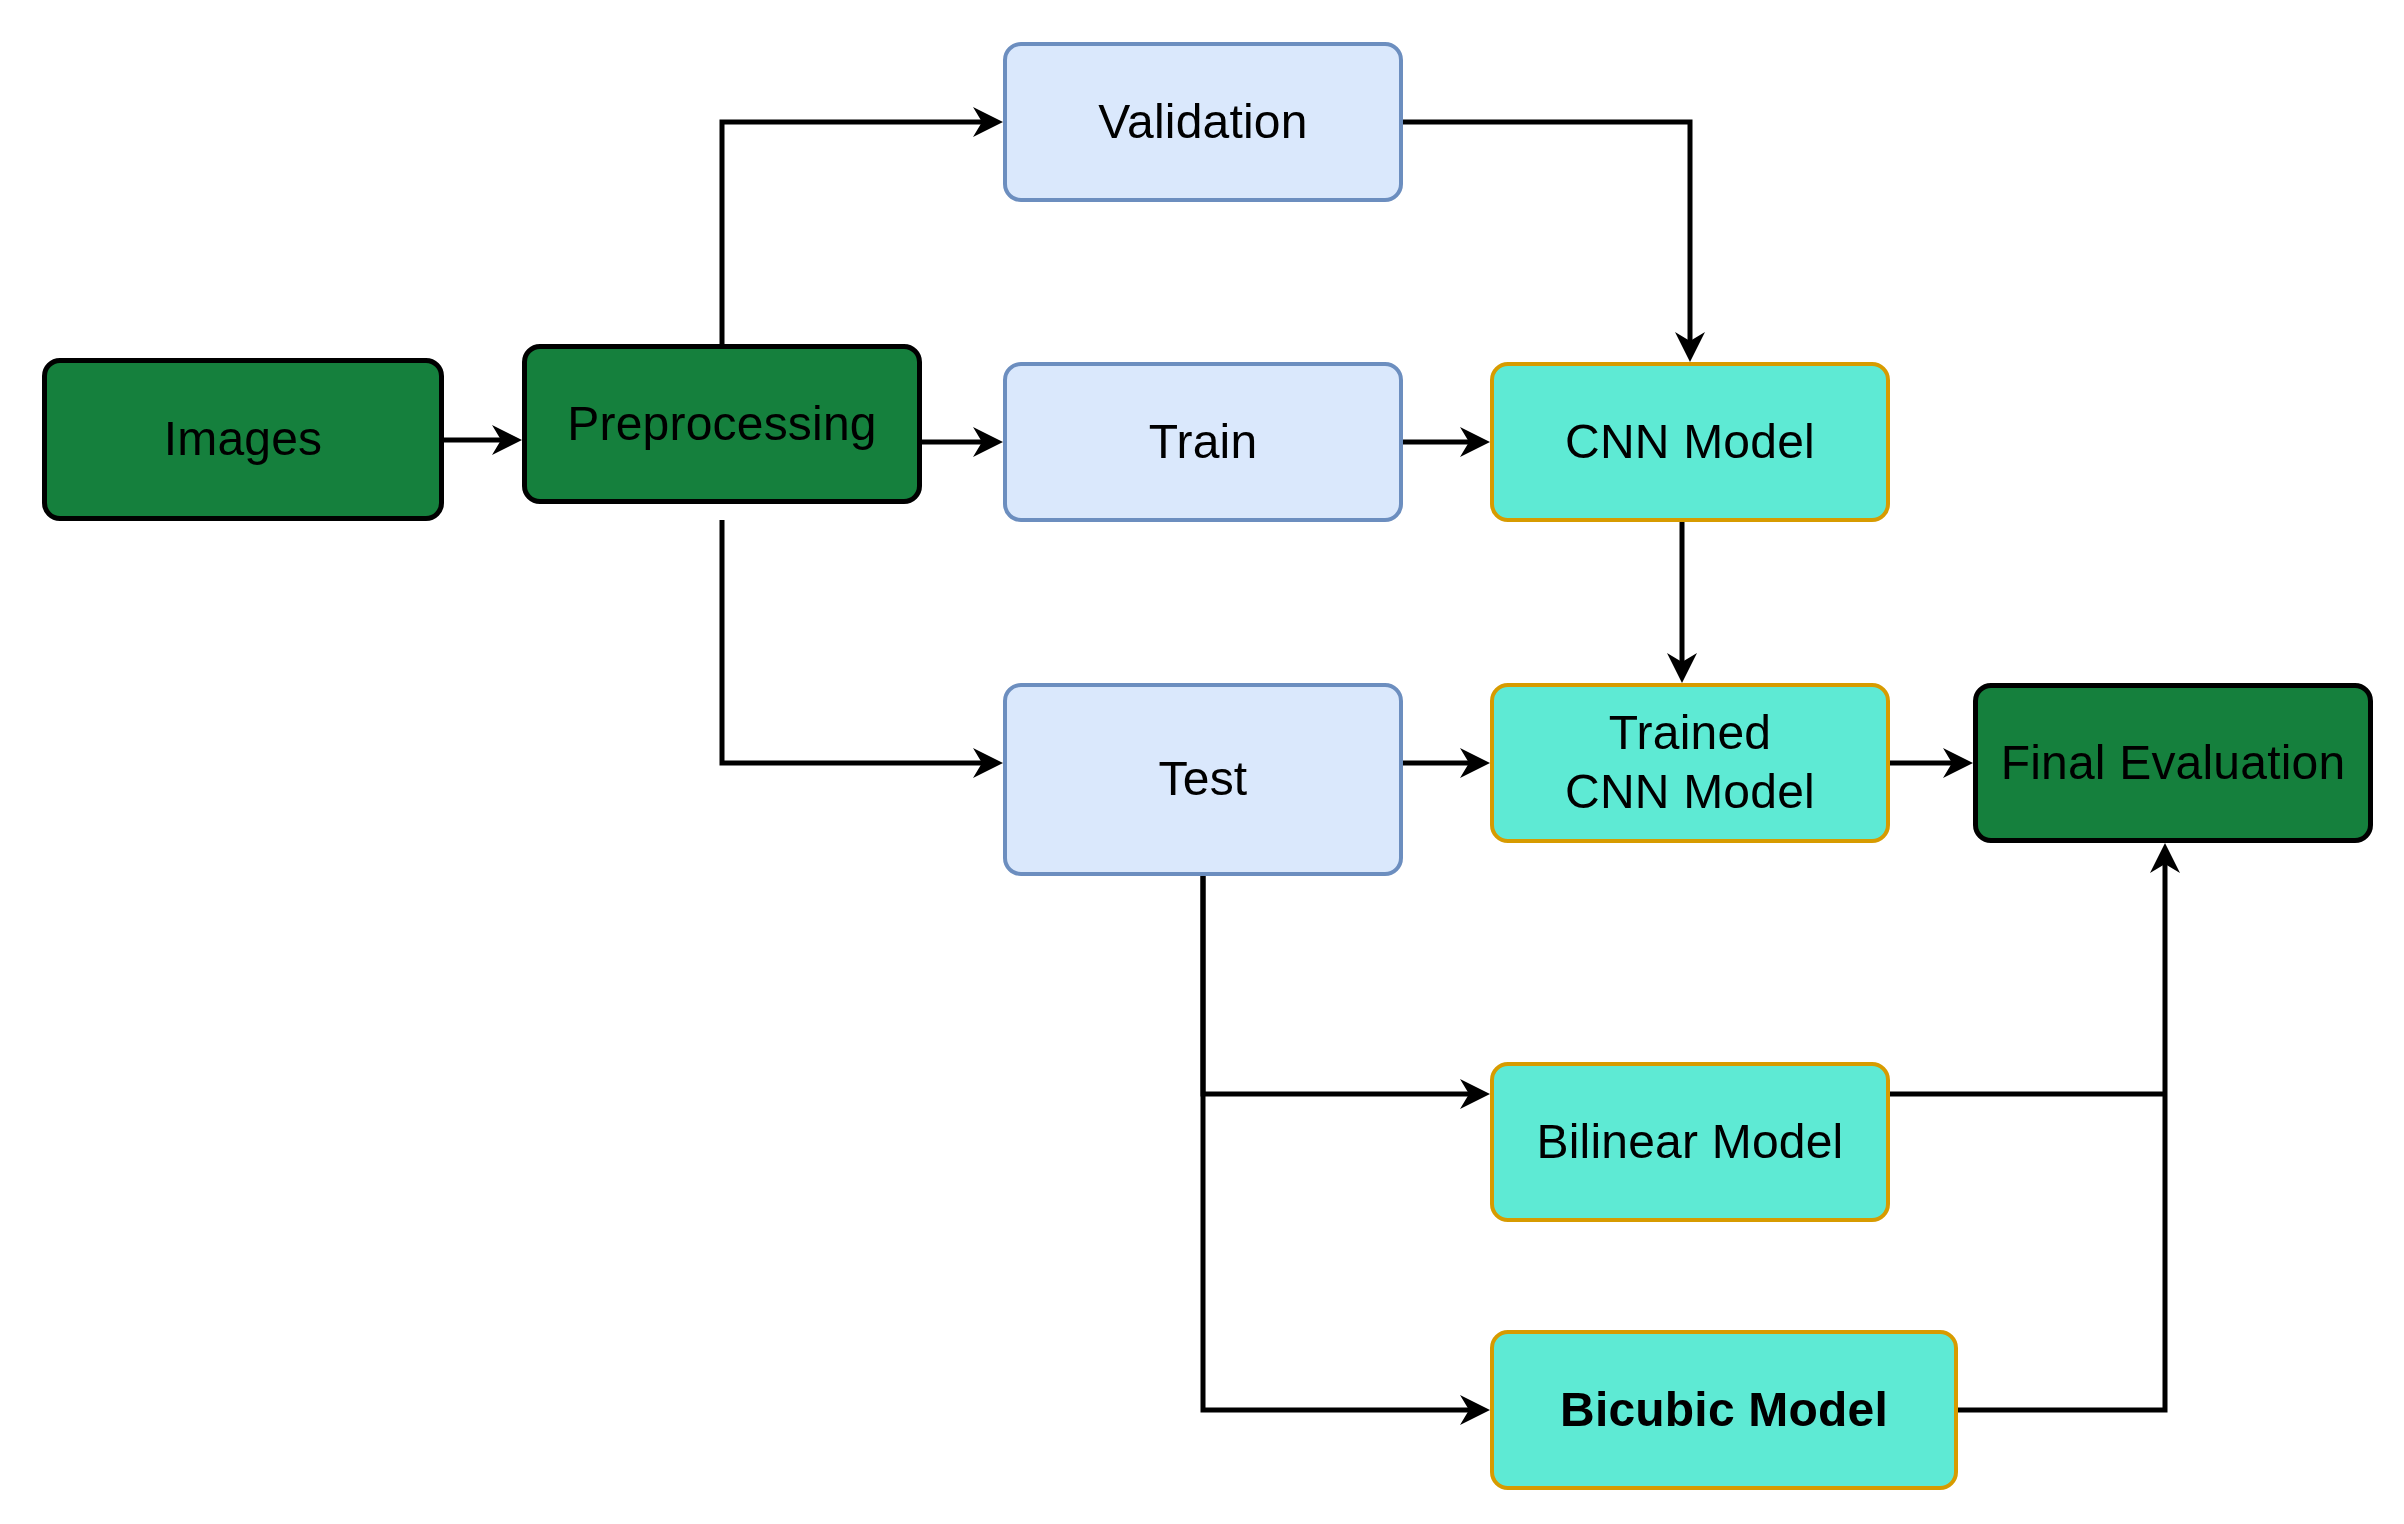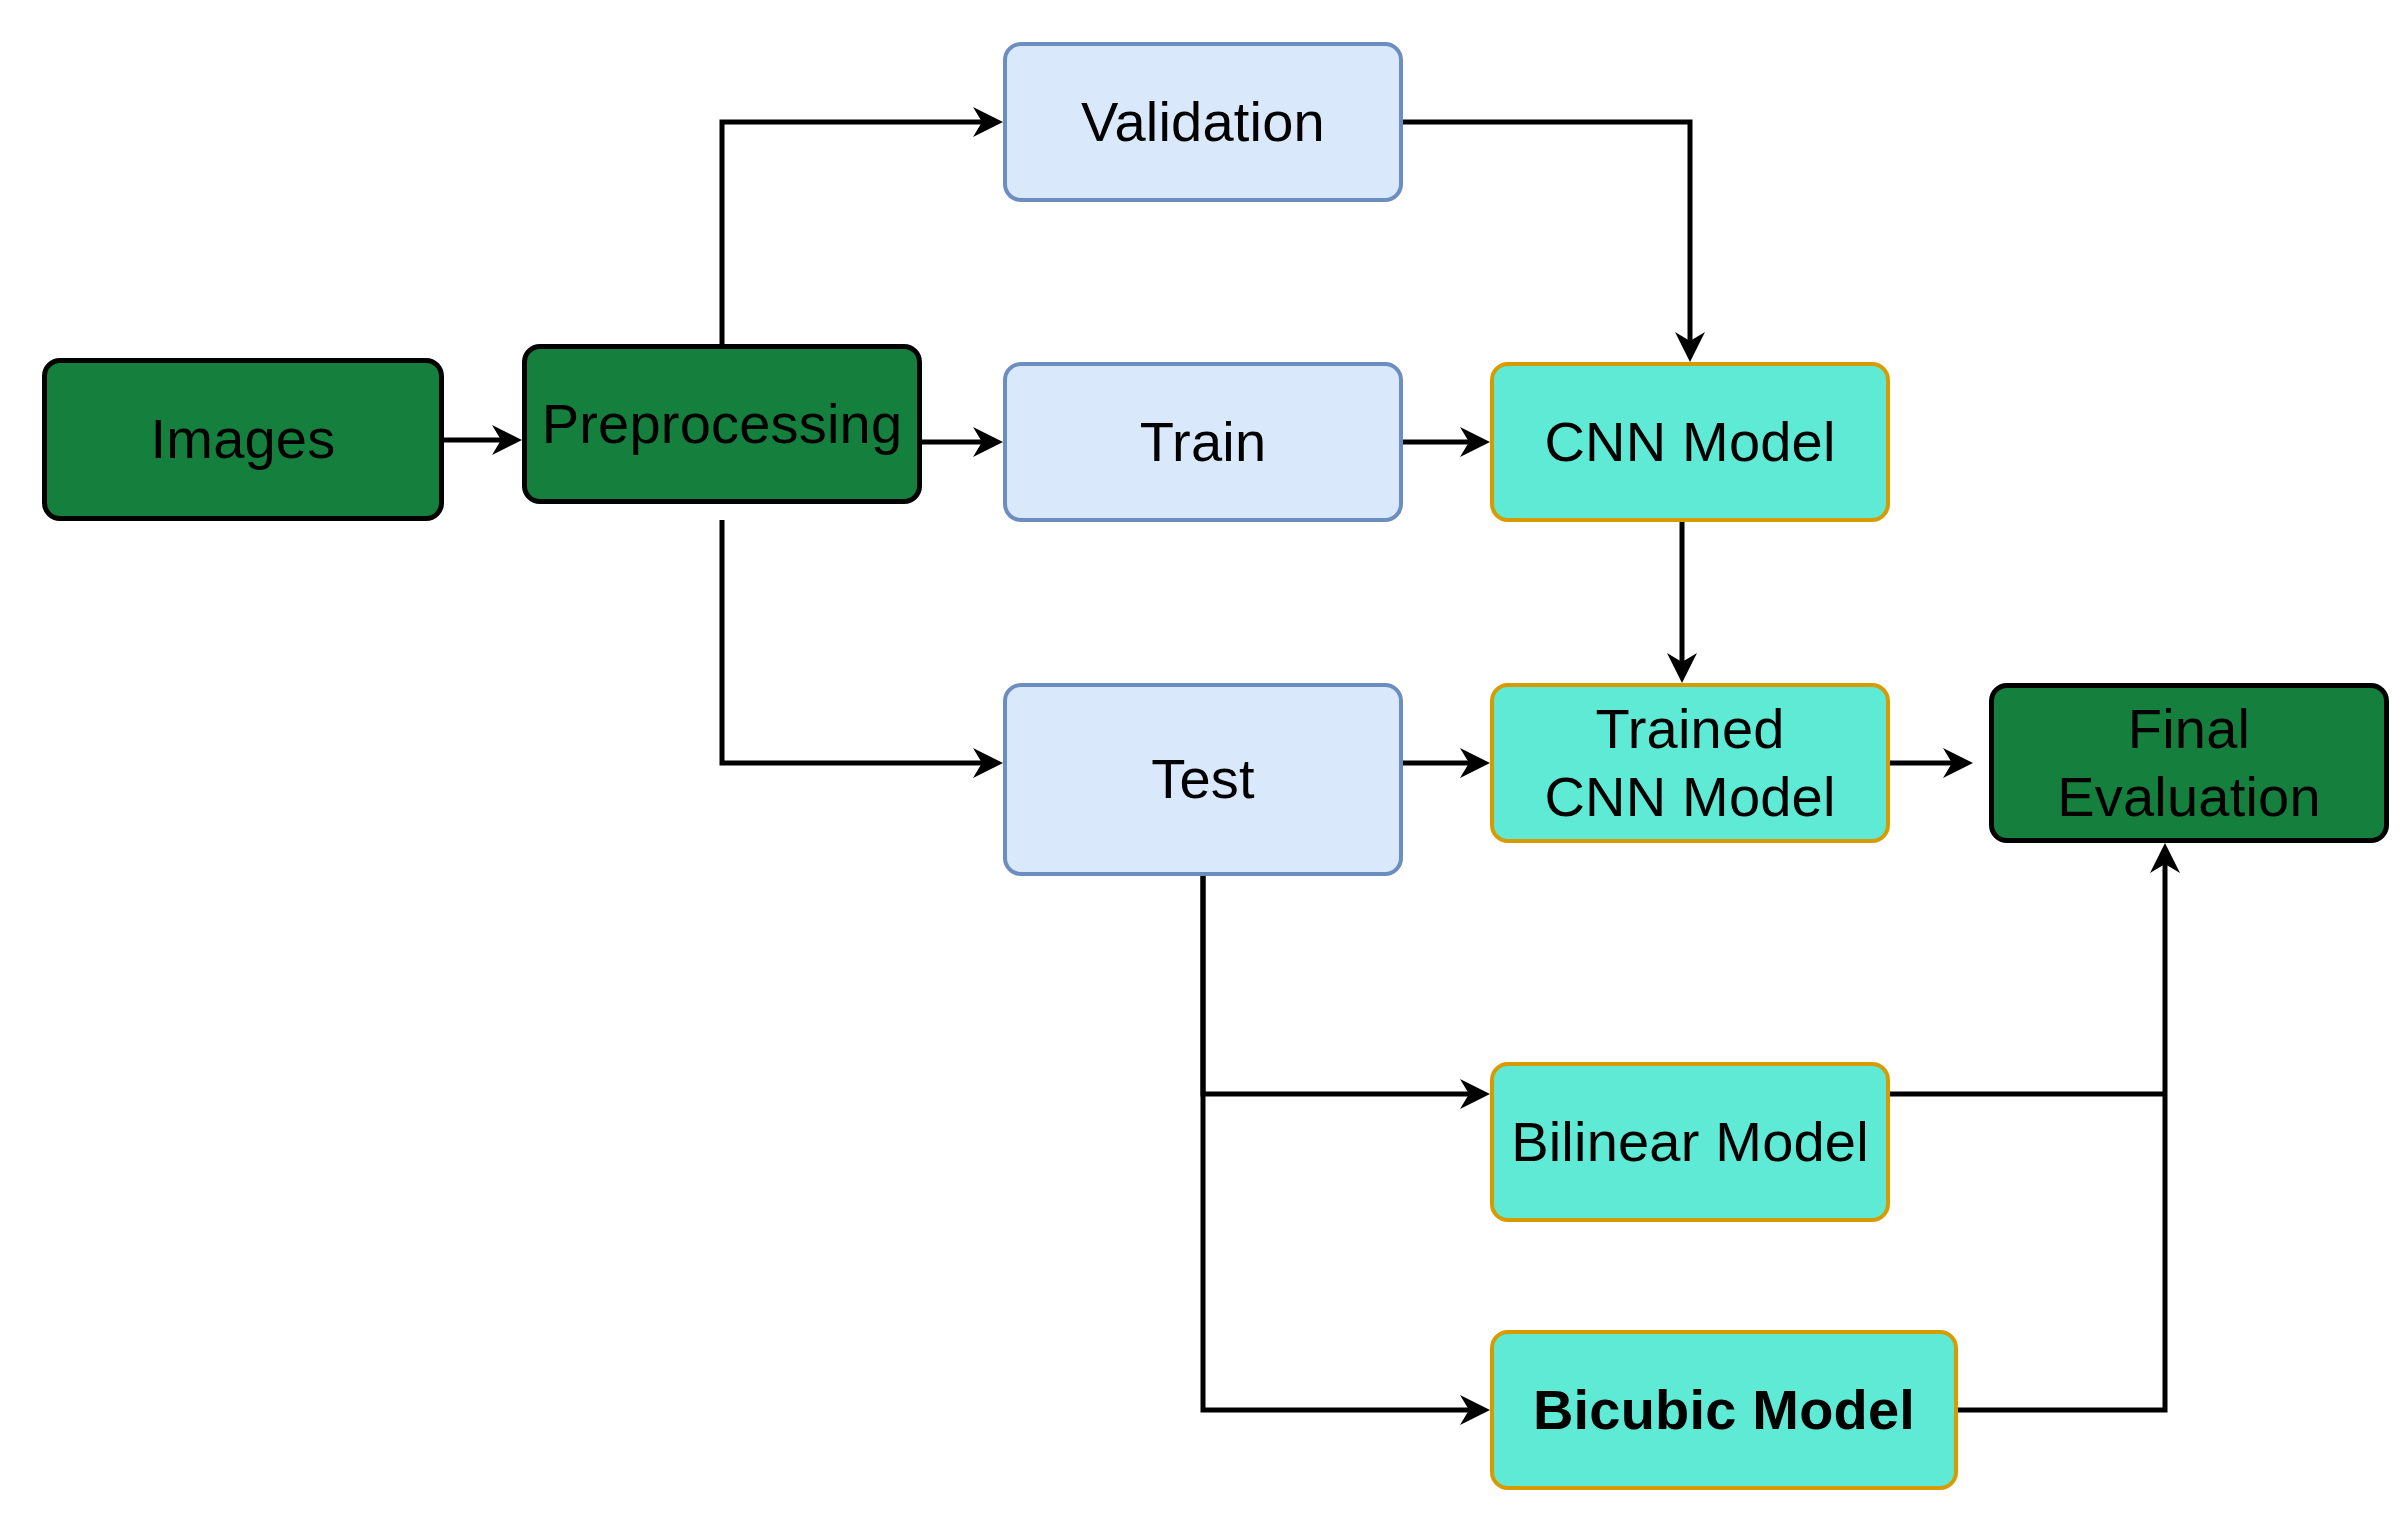--- a/index.html
+++ b/index.html
@@ -27,21 +27,21 @@
     box-sizing: border-box;
     display: flex;
     align-items: center;
     justify-content: center;
     border-radius: 18px;
     border-style: solid;
     border-width: 4px;
     text-align: center;
   }
   .node-label {
-    font-size: 56px;
+    font-size: 48px;
     line-height: 1.22;
     color: #000000;
     white-space: pre-line;
     letter-spacing: 0.2px;
   }
   .node.plain {
     background: #15803d;
     border-color: #000000;
     border-width: 5px;
   }
@@ -133,17 +133,17 @@
       <div class="node orange" style="left: 1490px; top: 683px; width: 400px; height: 160px;">
         <span class="node-label">Trained
 CNN Model</span>
       </div>
       <div class="node orange" style="left: 1490px; top: 1014px; width: 400px; height: 160px; margin-top: 48px;">
         <span class="node-label">Bilinear Model</span>
       </div>
       <div class="node orange" style="left: 1490px; top: 1330px; width: 468px; height: 160px; font-weight: bold;">
         <span class="node-label">Bicubic Model</span>
       </div>
-      <div class="node plain" style="left: 1973px; top: 683px; width: 400px; height: 160px; margin-left: 16px;">
+      <div class="node plain" style="left: 1973px; top: 683px; width: 400px; height: 160px;">
         <span class="node-label">Final Evaluation</span>
       </div>
     </div>
 </div>
 
 </body></html>

